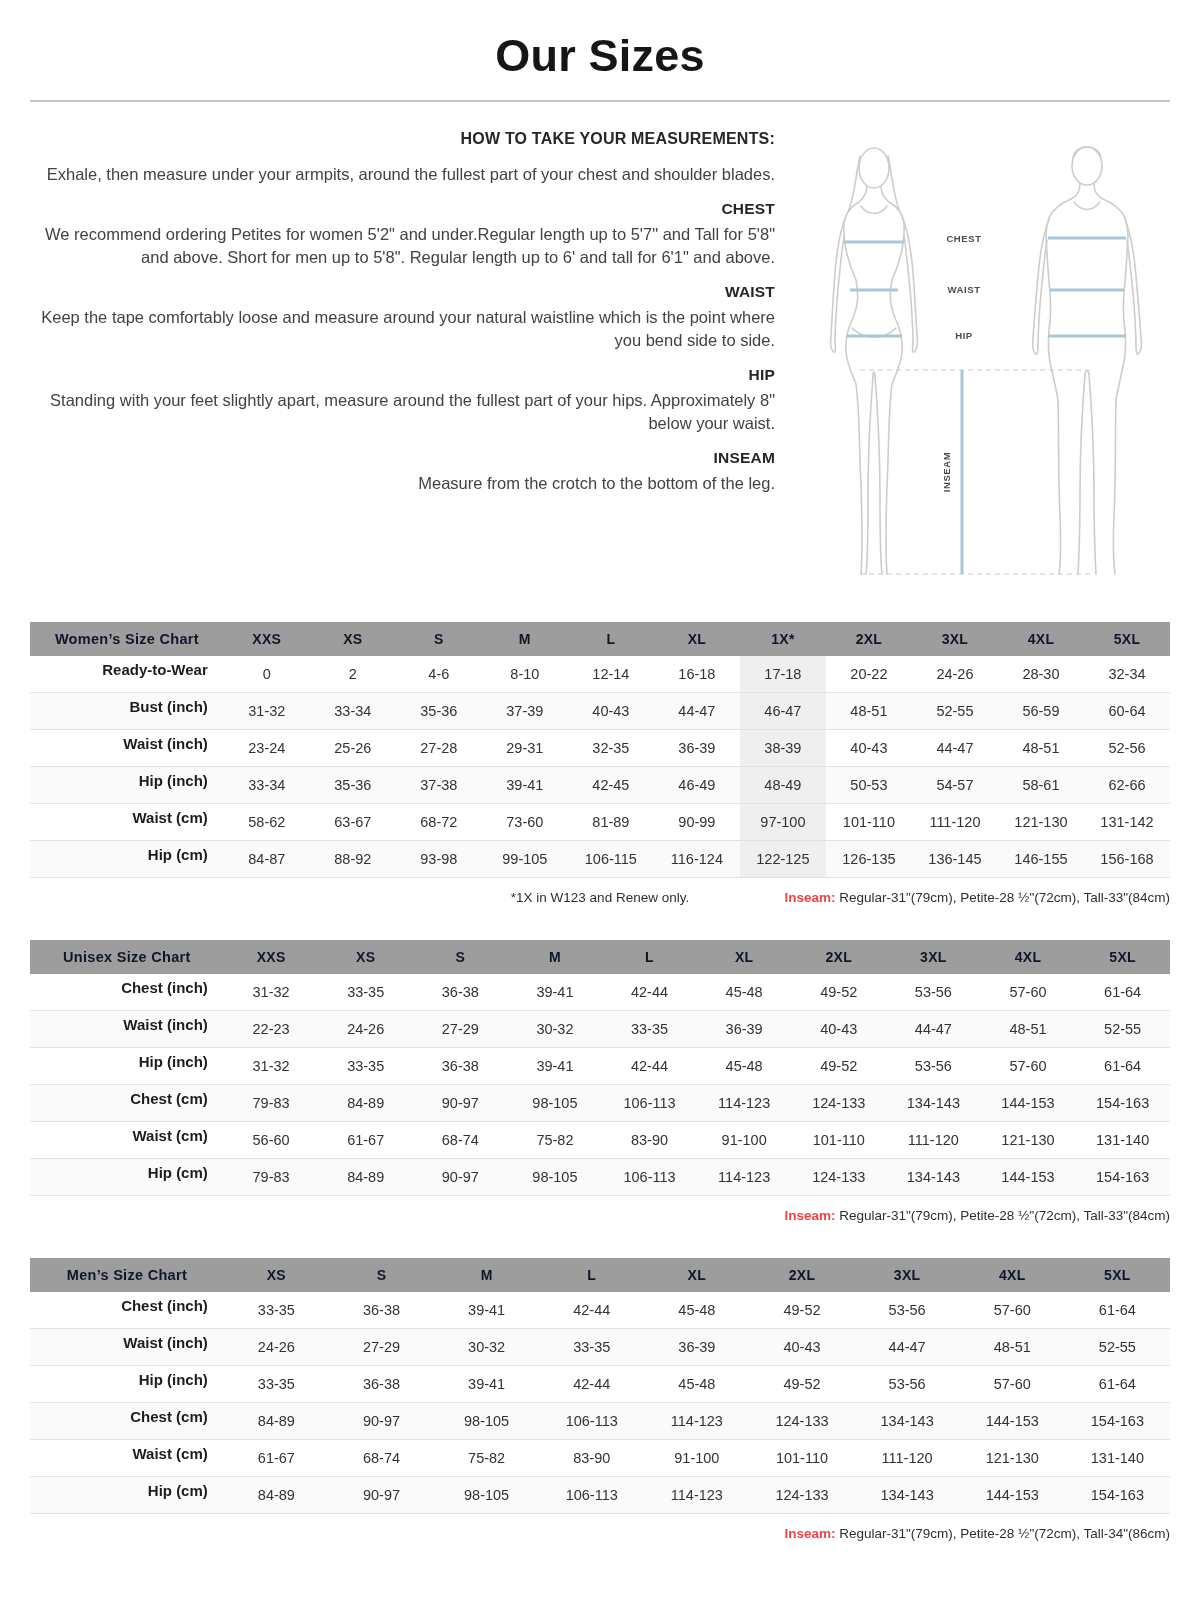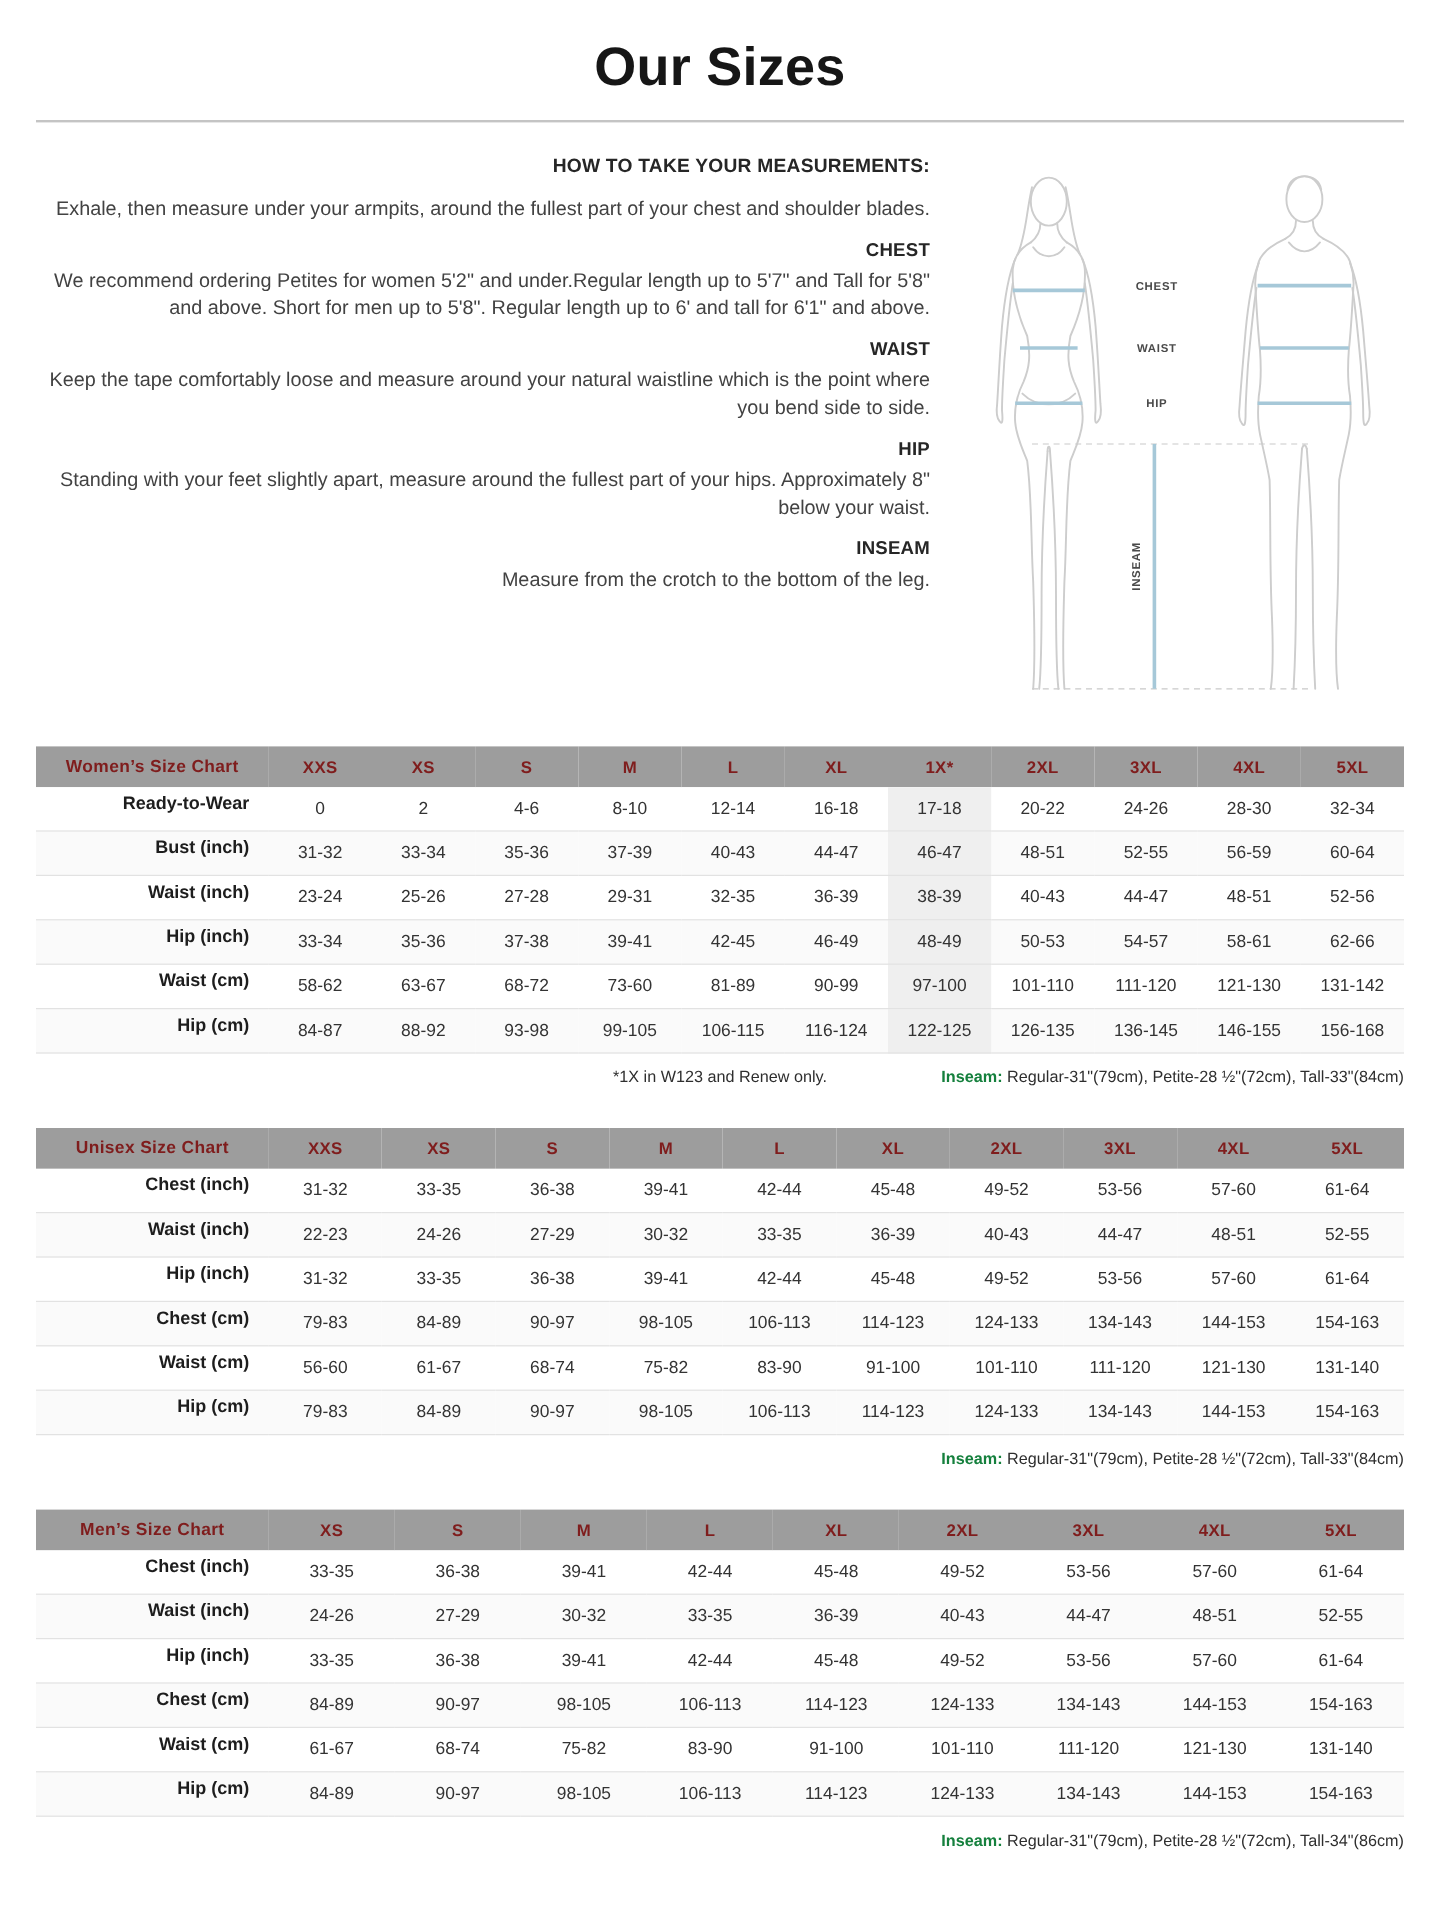--- a/index.html
+++ b/index.html
@@ -44,21 +44,21 @@
     font-size: 16.5px; line-height: 1.36; color: #424242;
   }
   .diagram-wrap { flex: 1; display: flex; justify-content: flex-end; padding-top: 2px; }
   .diagram-wrap svg { display: block; }
 
   #tables-root .table-block { margin-top: 32px; }
   #tables-root .table-block:first-child { margin-top: 30px; }
 
   table.size-table { width: 100%; border-collapse: collapse; table-layout: fixed; }
   .size-table thead th {
-    background: var(--header-bg); color: #7f1d1d;
+    background: var(--header-bg); color: #0f172a;
     font-size: 14px; font-weight: 700; letter-spacing: 0.3px;
     padding: 9px 16px; text-align: center;
   }
   .size-table thead th.corner { font-size: 14.5px; }
   .size-table tbody tr { background: #ffffff; }
   .size-table tbody tr:nth-child(even) { background: #fafafa; }
   .size-table tbody th {
     text-align: right; padding: 0 16px 10px 4px;
     font-size: 15px; font-weight: 700; color: #1d1d1d;
     border-bottom: 1px solid var(--line);
@@ -69,21 +69,21 @@
     border-bottom: 1px solid var(--line);
   }
   .size-table td.hl { background: var(--hl); }
 
   .footnotes {
     position: relative; margin-top: 12px; min-height: 18px;
     font-size: 13.5px; color: #2e2e2e;
   }
   .fn-center { position: absolute; left: 50%; transform: translateX(-50%); white-space: nowrap; }
   .fn-right { display: block; text-align: right; }
-  .fn-right b { color: #15803d; }
+  .fn-right b { color: #ef4444; }
 
   .fig-outline { stroke: #cdcdcd; stroke-width: 1.6; fill: none; stroke-linecap: round; stroke-linejoin: round; }
   .measure-line { stroke: var(--measure-blue); stroke-width: 3; }
   .dash-line { stroke: #c9c9c9; stroke-width: 1; stroke-dasharray: 5,4; }
   .diagram-label { font-size: 9.5px; font-weight: 700; fill: #4a4a4a; letter-spacing: 0.6px; }
 </style>
 </head>
 <body>
 
 <div class="page">

